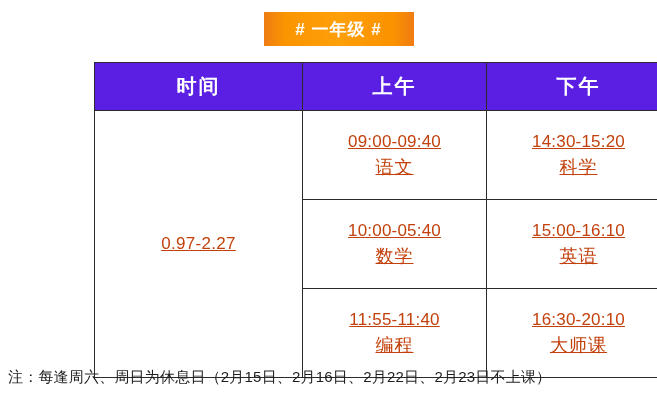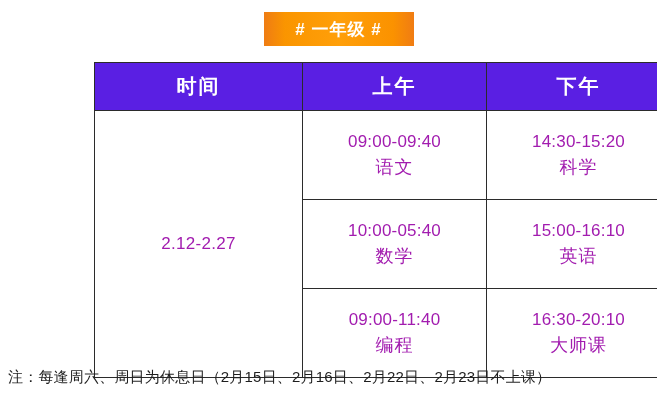--- a/index.html
+++ b/index.html
@@ -71,25 +71,26 @@
     font-weight: bold;
     height: 45px;
     letter-spacing: 2px;
   }
   .col-time  { width: 208px; }
   .col-am    { width: 184px; }
   .col-pm    { width: 184px; }
 
   table.schedule td {
     background: #ffffff;
-    color: #a21caf;
+    color: #c2410c;
     height: 80px;
     font-size: 17px;
     line-height: 1.45;
     padding: 4px 2px;
+    text-decoration: underline;
   }
   td.date-cell {
     font-size: 17px;
     letter-spacing: 0.3px;
   }
   .slot-time {
     display: block;
     font-size: 17px;
     letter-spacing: 0.2px;
   }
@@ -127,21 +128,21 @@
     </colgroup>
     <thead>
       <tr>
         <th>时间</th>
         <th>上午</th>
         <th>下午</th>
       </tr>
     </thead>
     <tbody>
       <tr>
-        <td class="date-cell" rowspan="3">2.12-2.27</td>
+        <td class="date-cell" rowspan="3">0.97-2.27</td>
         <td>
           <span class="slot-time">09:00-09:40</span>
           <span class="slot-subject">语文</span>
         </td>
         <td>
           <span class="slot-time">14:30-15:20</span>
           <span class="slot-subject">科学</span>
         </td>
       </tr>
       <tr>
@@ -149,21 +150,21 @@
           <span class="slot-time">10:00-05:40</span>
           <span class="slot-subject">数学</span>
         </td>
         <td>
           <span class="slot-time">15:00-16:10</span>
           <span class="slot-subject">英语</span>
         </td>
       </tr>
       <tr>
         <td>
-          <span class="slot-time">09:00-11:40</span>
+          <span class="slot-time">11:55-11:40</span>
           <span class="slot-subject">编程</span>
         </td>
         <td>
           <span class="slot-time">16:30-20:10</span>
           <span class="slot-subject">大师课</span>
         </td>
       </tr>
     </tbody>
   </table>
 </div>

